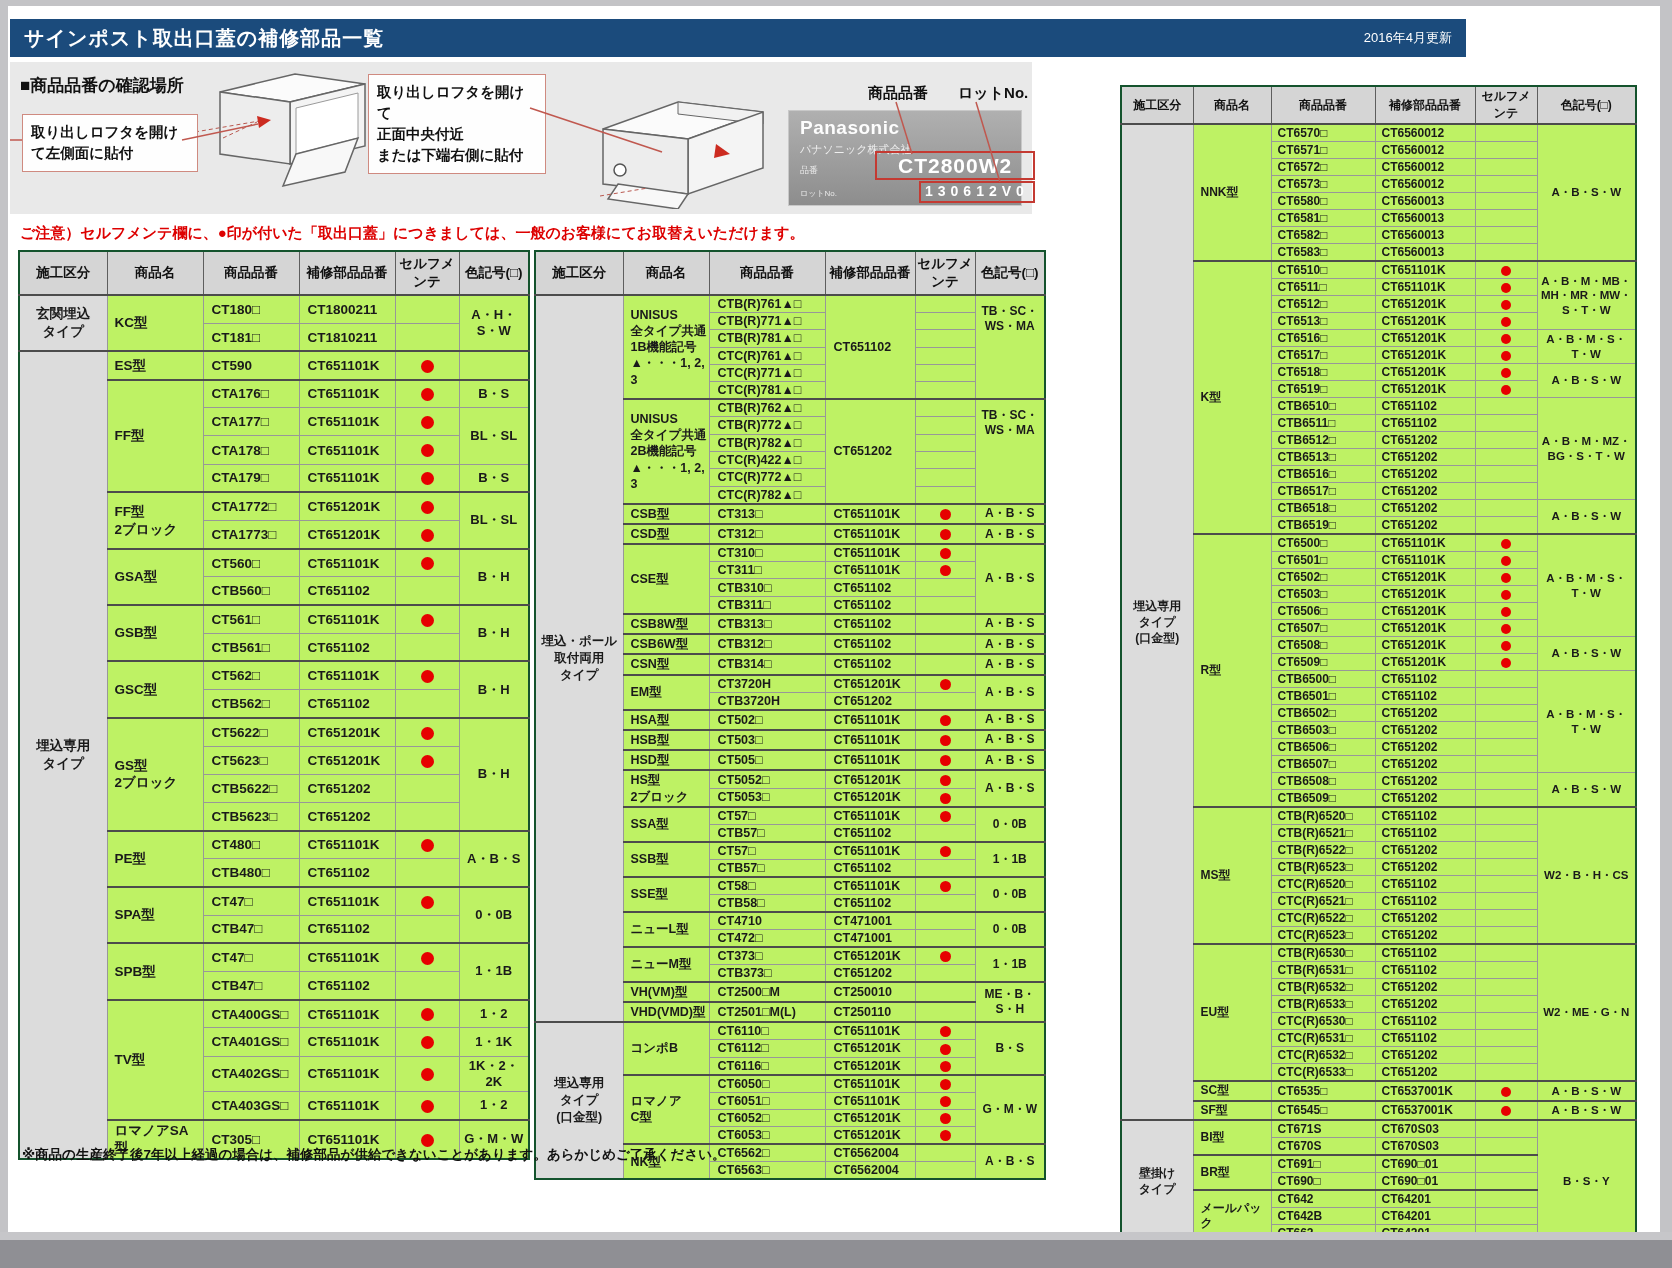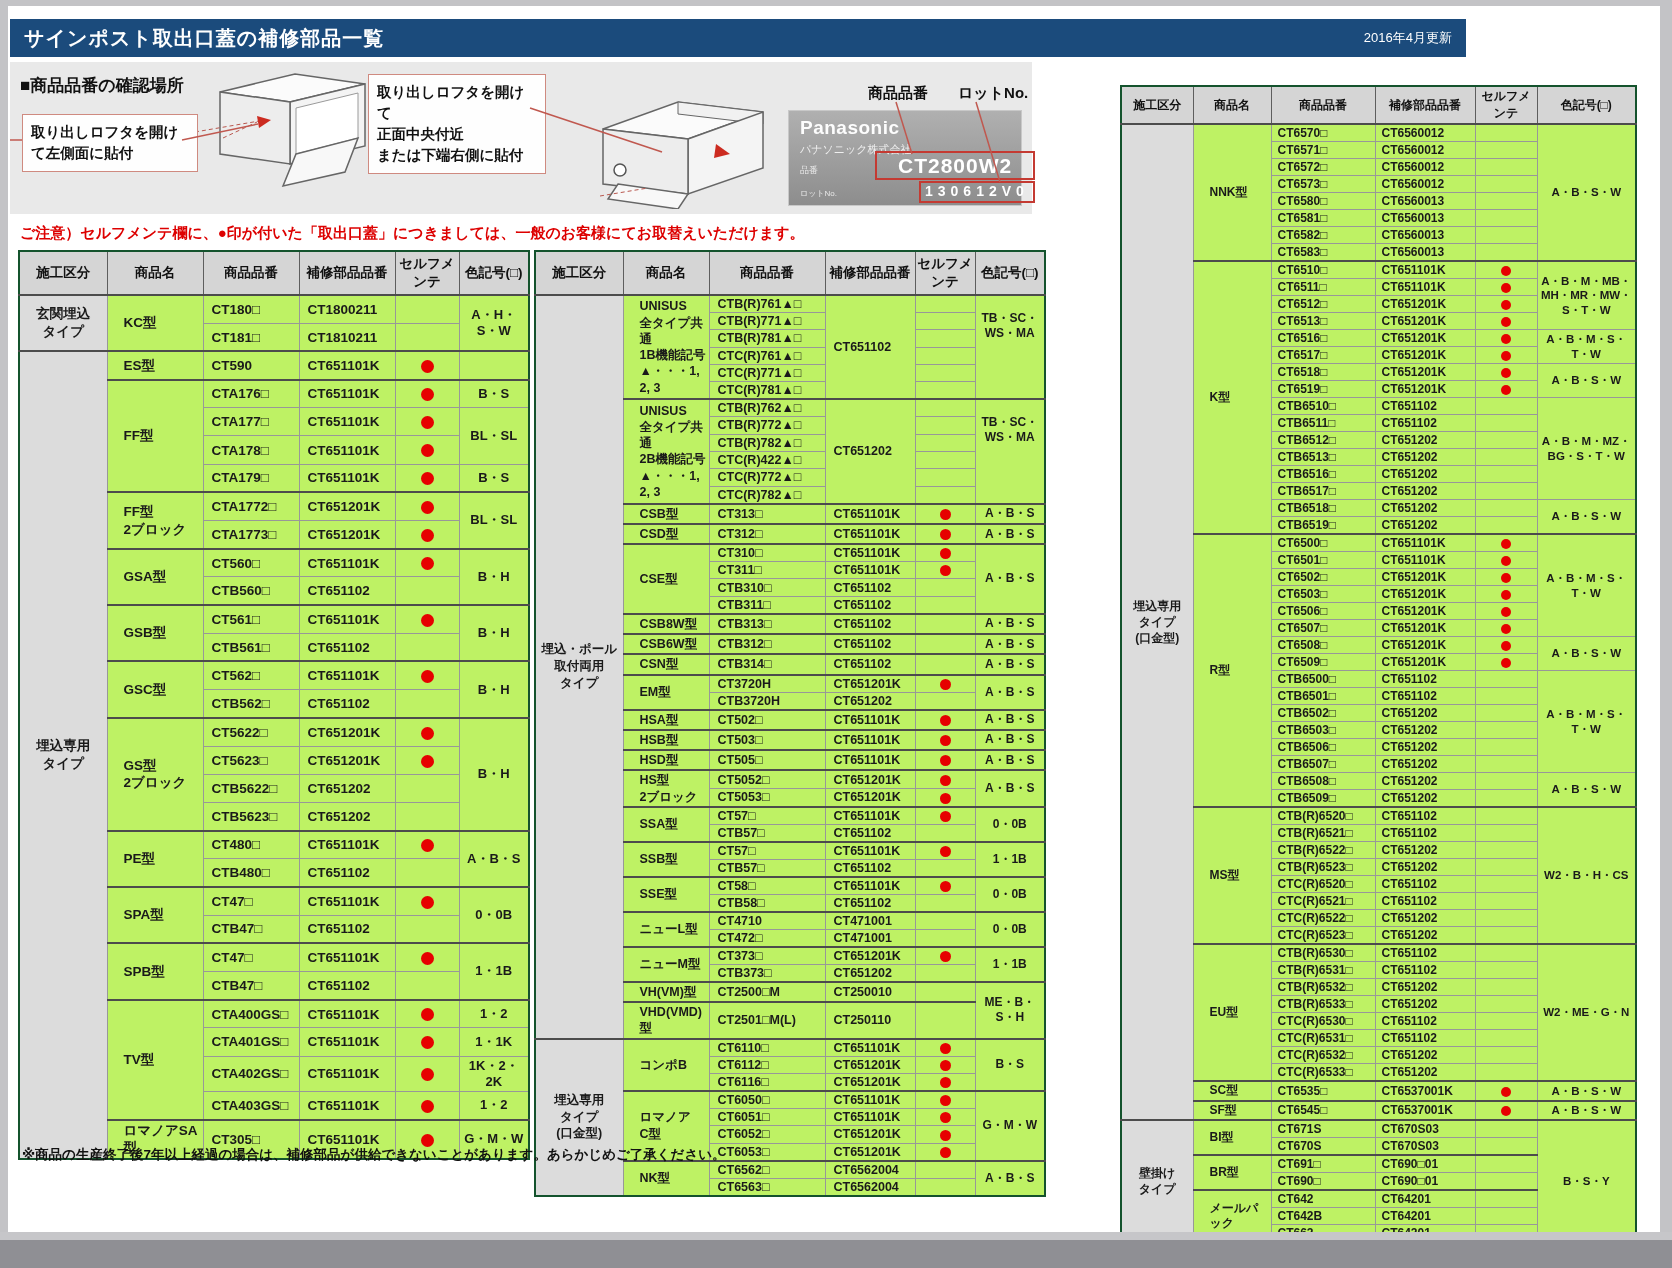--- a/index.html
+++ b/index.html
@@ -70,29 +70,29 @@
   .tblR thead th{height:25px;font-size:12px;}
   .tblL tbody tr{height:28.2px;}
   .tblM tbody tr{height:17.33px;}
   .tblR tbody tr{height:15.32px;}
   table.grid td{font-weight:700;color:#1a1a1a;}
   .tblL tbody td{font-size:13.5px;}
   .tblM tbody td{font-size:12.5px;}
   .tblR tbody td{font-size:12px;}
   td.sec{background:#dcdcdc;text-align:center;white-space:pre-line;font-size:13px;line-height:1.35;}
   .tblR td.sec{font-size:12px;}
-  td.gname{text-align:left;padding-left:16px;white-space:pre-line;line-height:1.3;}
+  td.gname{text-align:left;padding-left:7px;white-space:pre-line;line-height:1.3;}
   td.no,td.part{text-align:left;padding-left:8px;white-space:nowrap;}
   .tblR td.no,.tblR td.part{padding-left:6px;}
   td.dotc{text-align:center;}
   td.colr{text-align:center;line-height:1.25;padding:1px 2px;}
   .tblL td.colr{font-size:13px;}
   .tblM td.colr{font-size:12px;}
   .tblR td.colr{font-size:11.5px;}
-  td.vtop{vertical-align:top;padding-top:15px;border-radius:24px;}
+  td.vtop{vertical-align:top;padding-top:8px;border-radius:24px;}
   tr.g0 td{border-top:2px solid #4c4c4c;}
   .dot{display:inline-block;border-radius:50%;background:#e60000;vertical-align:middle;}
   .tblL .dot{width:13px;height:13px;}
   .tblM .dot{width:11px;height:11px;}
   .tblR .dot{width:10px;height:10px;}
   
   .botbar1{position:absolute;left:0;top:1232px;width:1672px;height:8px;background:#c6c6c9;}
   .botbar2{position:absolute;left:0;top:1240px;width:1672px;height:28px;background:#8f8f94;}
 </style>
 </head>

